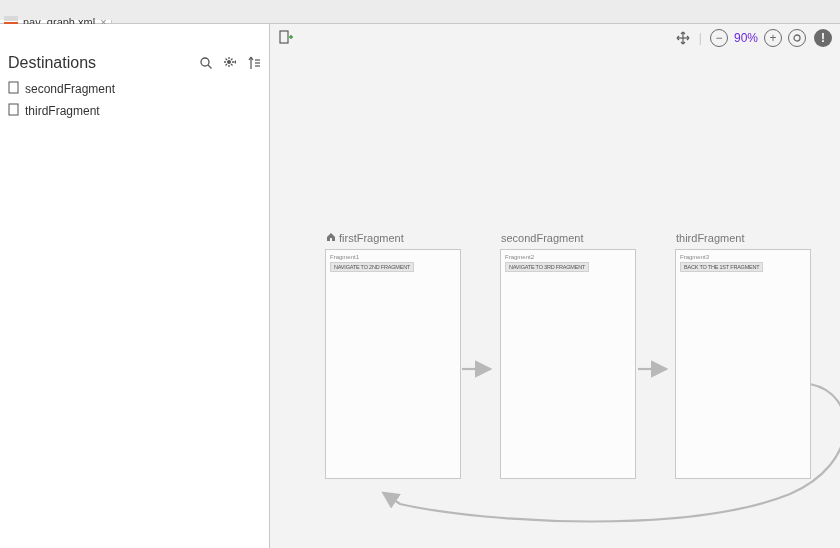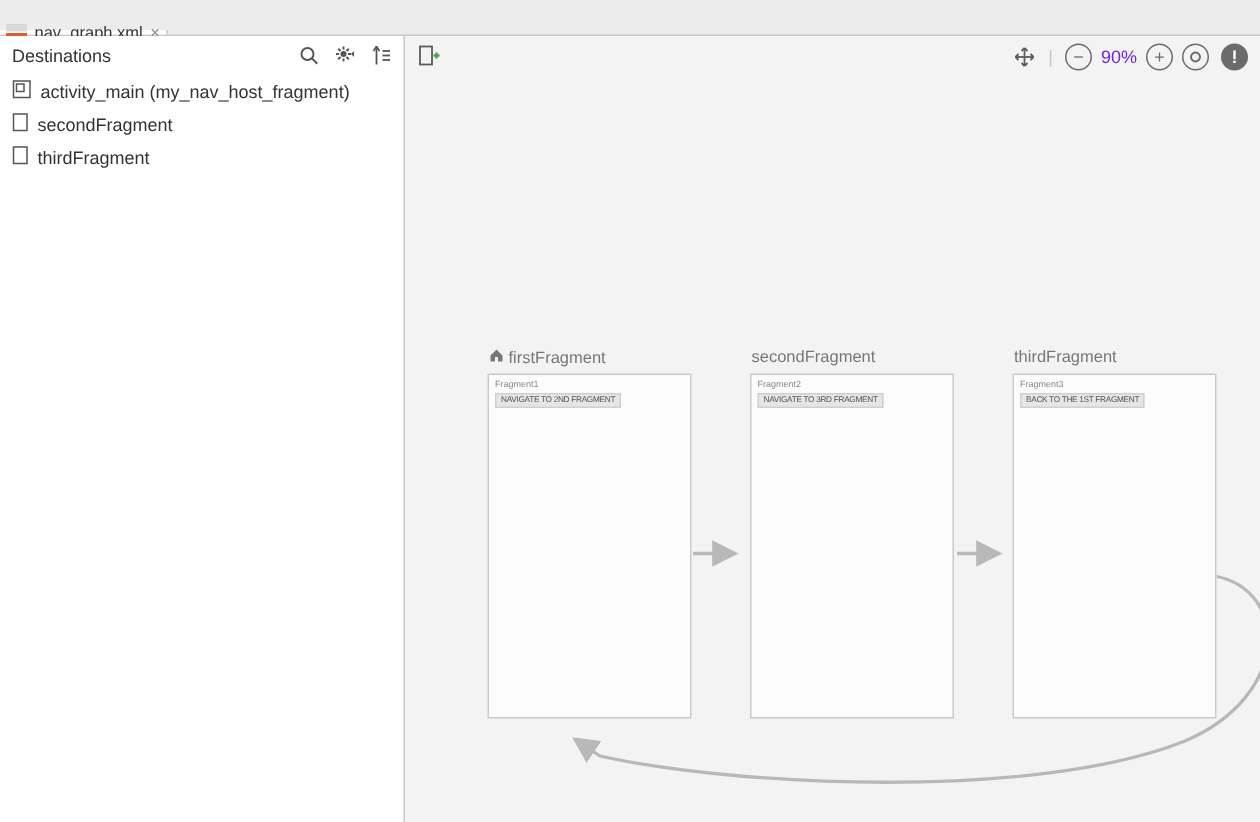--- a/index.html
+++ b/index.html
@@ -39,21 +39,22 @@
     width: 270px;
     border-right: 1px solid #c7c7c7;
     background: #fff;
     display: flex;
     flex-direction: column;
   }
   .side-header {
     display: flex;
     justify-content: space-between;
     padding: 6px 8px 6px 8px;
-    font-size: 12px;
+    font-size: 16px;
+    margin-top: 24px;
   }
   .side-header .tools { display: flex; gap: 10px; align-items: center; }
   .icon-btn { cursor: pointer; display: inline-flex; align-items: center; justify-content: center; }
   .section-label {
     display: flex;
     align-items: center;
     padding: 6px 8px 4px 8px;
     color: #9a9a9a;
     font-size: 11px;
     gap: 8px;
@@ -184,29 +185,20 @@
               <line x1="4" y1="1" x2="4" y2="13" stroke="#555" stroke-width="1.2"></line>
               <path d="M4 1 L2 4 M4 1 L6 4" stroke="#555" stroke-width="1.2" fill="none"></path>
               <line x1="8" y1="4" x2="13" y2="4" stroke="#555" stroke-width="1.2"></line>
               <line x1="8" y1="7" x2="13" y2="7" stroke="#555" stroke-width="1.2"></line>
               <line x1="8" y1="10" x2="13" y2="10" stroke="#555" stroke-width="1.2"></line>
             </svg>
         </span>
       </div>
     </div>
 
-    <div class="tree-item">
-      <span>
-        <svg width="13" height="13" viewBox="0 0 13 13">
-            <rect x="1" y="1" width="11" height="11" stroke="#555" stroke-width="1" fill="none"></rect>
-            <rect x="3" y="3" width="5" height="5" stroke="#555" stroke-width="1" fill="none"></rect>
-          </svg>
-      </span>
-      <span>activity_main (my_nav_host_fragment)</span>
-    </div>
 
     <div class="tree-item">
       <span><svg width="11" height="13" viewBox="0 0 11 13">
             <rect x="1" y="1" width="9" height="11" stroke="#555" stroke-width="1" fill="none"></rect>
           </svg></span>
       <span>secondFragment</span>
     </div>
     <div class="tree-item">
       <span><svg width="11" height="13" viewBox="0 0 11 13">
             <rect x="1" y="1" width="9" height="11" stroke="#555" stroke-width="1" fill="none"></rect>

